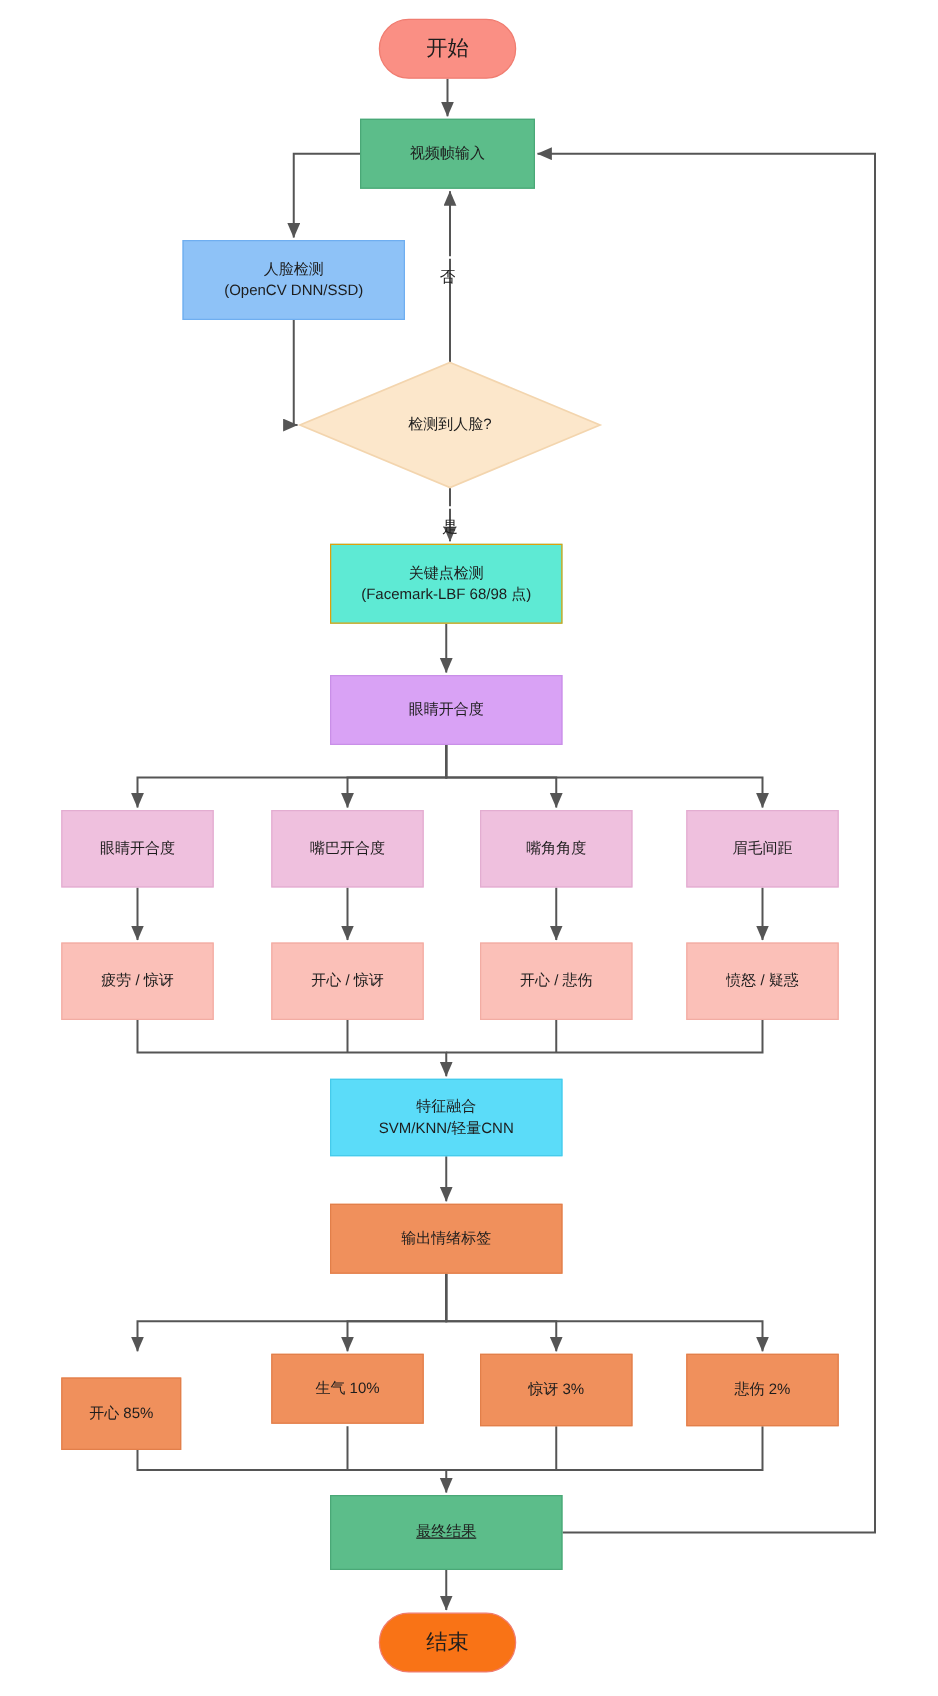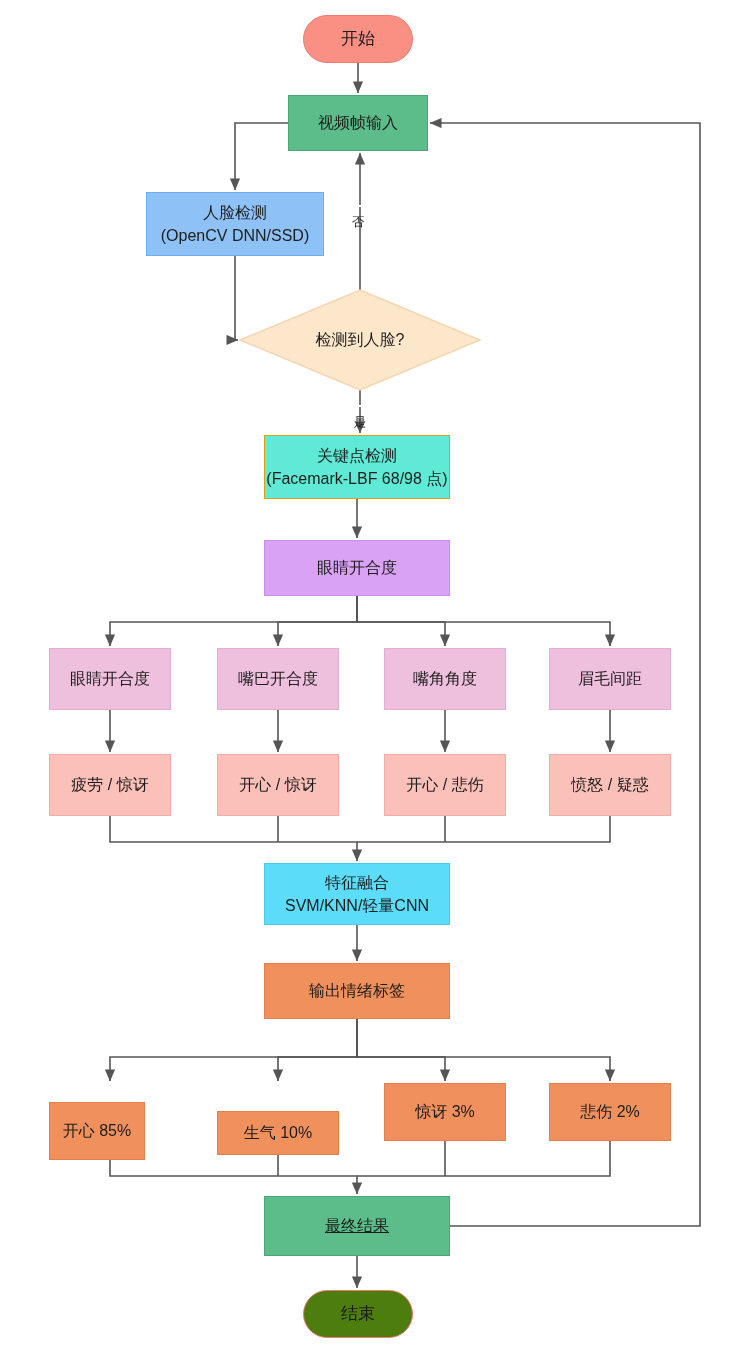--- a/index.html
+++ b/index.html
@@ -26,21 +26,21 @@
     pointer-events: none;
   }
   .node {
     position: absolute;
     box-sizing: border-box;
     display: flex;
     align-items: center;
     justify-content: center;
     text-align: center;
     color: #1d1d1d;
-    font-size: 16px;
+    font-size: 12px;
     line-height: 1.45;
     white-space: pre-line;
     z-index: 2;
   }
   .n-terminator {
     border-radius: 26px;
     font-size: 17px;
   }
   .n-process { }
   .n-decision {
@@ -138,24 +138,24 @@
       <div class="node n-process" style="left: 384px; top: 648px; width: 122px; height: 62px; background: rgb(239, 192, 222); border: 1px solid rgb(227, 173, 209);">嘴角角度</div>
       <div class="node n-process" style="left: 549px; top: 648px; width: 122px; height: 62px; background: rgb(239, 192, 222); border: 1px solid rgb(227, 173, 209);">眉毛间距</div>
       <div class="node n-process" style="left: 49px; top: 754px; width: 122px; height: 62px; background: rgb(251, 192, 184); border: 1px solid rgb(242, 172, 163);">疲劳 / 惊讶</div>
       <div class="node n-process" style="left: 217px; top: 754px; width: 122px; height: 62px; background: rgb(251, 192, 184); border: 1px solid rgb(242, 172, 163);">开心 / 惊讶</div>
       <div class="node n-process" style="left: 384px; top: 754px; width: 122px; height: 62px; background: rgb(251, 192, 184); border: 1px solid rgb(242, 172, 163);">开心 / 悲伤</div>
       <div class="node n-process" style="left: 549px; top: 754px; width: 122px; height: 62px; background: rgb(251, 192, 184); border: 1px solid rgb(242, 172, 163);">愤怒 / 疑惑</div>
       <div class="node n-process" style="left: 264px; top: 863px; width: 186px; height: 62px; background: rgb(91, 220, 249); border: 1px solid rgb(70, 203, 235);">特征融合
 SVM/KNN/轻量CNN</div>
       <div class="node n-process" style="left: 264px; top: 963px; width: 186px; height: 56px; background: rgb(240, 144, 92); border: 1px solid rgb(226, 127, 74);">输出情绪标签</div>
       <div class="node n-process" style="left: 49px; top: 1083px; width: 96px; height: 58px; background: rgb(240, 144, 92); border: 1px solid rgb(226, 127, 74); margin-top: 19px;">开心 85%</div>
-      <div class="node n-process" style="left: 217px; top: 1083px; width: 122px; height: 44px; background: rgb(240, 144, 92); border: 1px solid rgb(226, 127, 74); margin-top: 28px;">生气 10%</div>
+      <div class="node n-process" style="left: 217px; top: 1083px; width: 122px; height: 56px; background: rgb(240, 144, 92); border: 1px solid rgb(226, 127, 74);">生气 10%</div>
       <div class="node n-process" style="left: 384px; top: 1083px; width: 122px; height: 58px; background: rgb(240, 144, 92); border: 1px solid rgb(226, 127, 74);">惊讶 3%</div>
       <div class="node n-process" style="left: 549px; top: 1083px; width: 122px; height: 58px; background: rgb(240, 144, 92); border: 1px solid rgb(226, 127, 74);">悲伤 2%</div>
       <div class="node n-process" style="left: 264px; top: 1196px; width: 186px; height: 60px; background: rgb(92, 189, 138); border: 1px solid rgb(74, 168, 119); text-decoration: underline;">最终结果</div>
-      <div class="node n-terminator" style="left: 303px; top: 1290px; width: 110px; height: 48px; background: #4d7c0f; border: 1px solid rgb(240, 124, 112);">结束</div>
+      <div class="node n-terminator" style="left: 303px; top: 1290px; width: 110px; height: 48px; background: #f97316; border: 1px solid rgb(240, 124, 112);">结束</div>
     </div>
   <div id="label-layer">
       <div class="edge-label vertical" style="left: 347px; top: 205px;">否</div>
       <div class="edge-label vertical" style="left: 349px; top: 405px;">是</div>
     </div>
 
 </div>
 
 </body></html>

